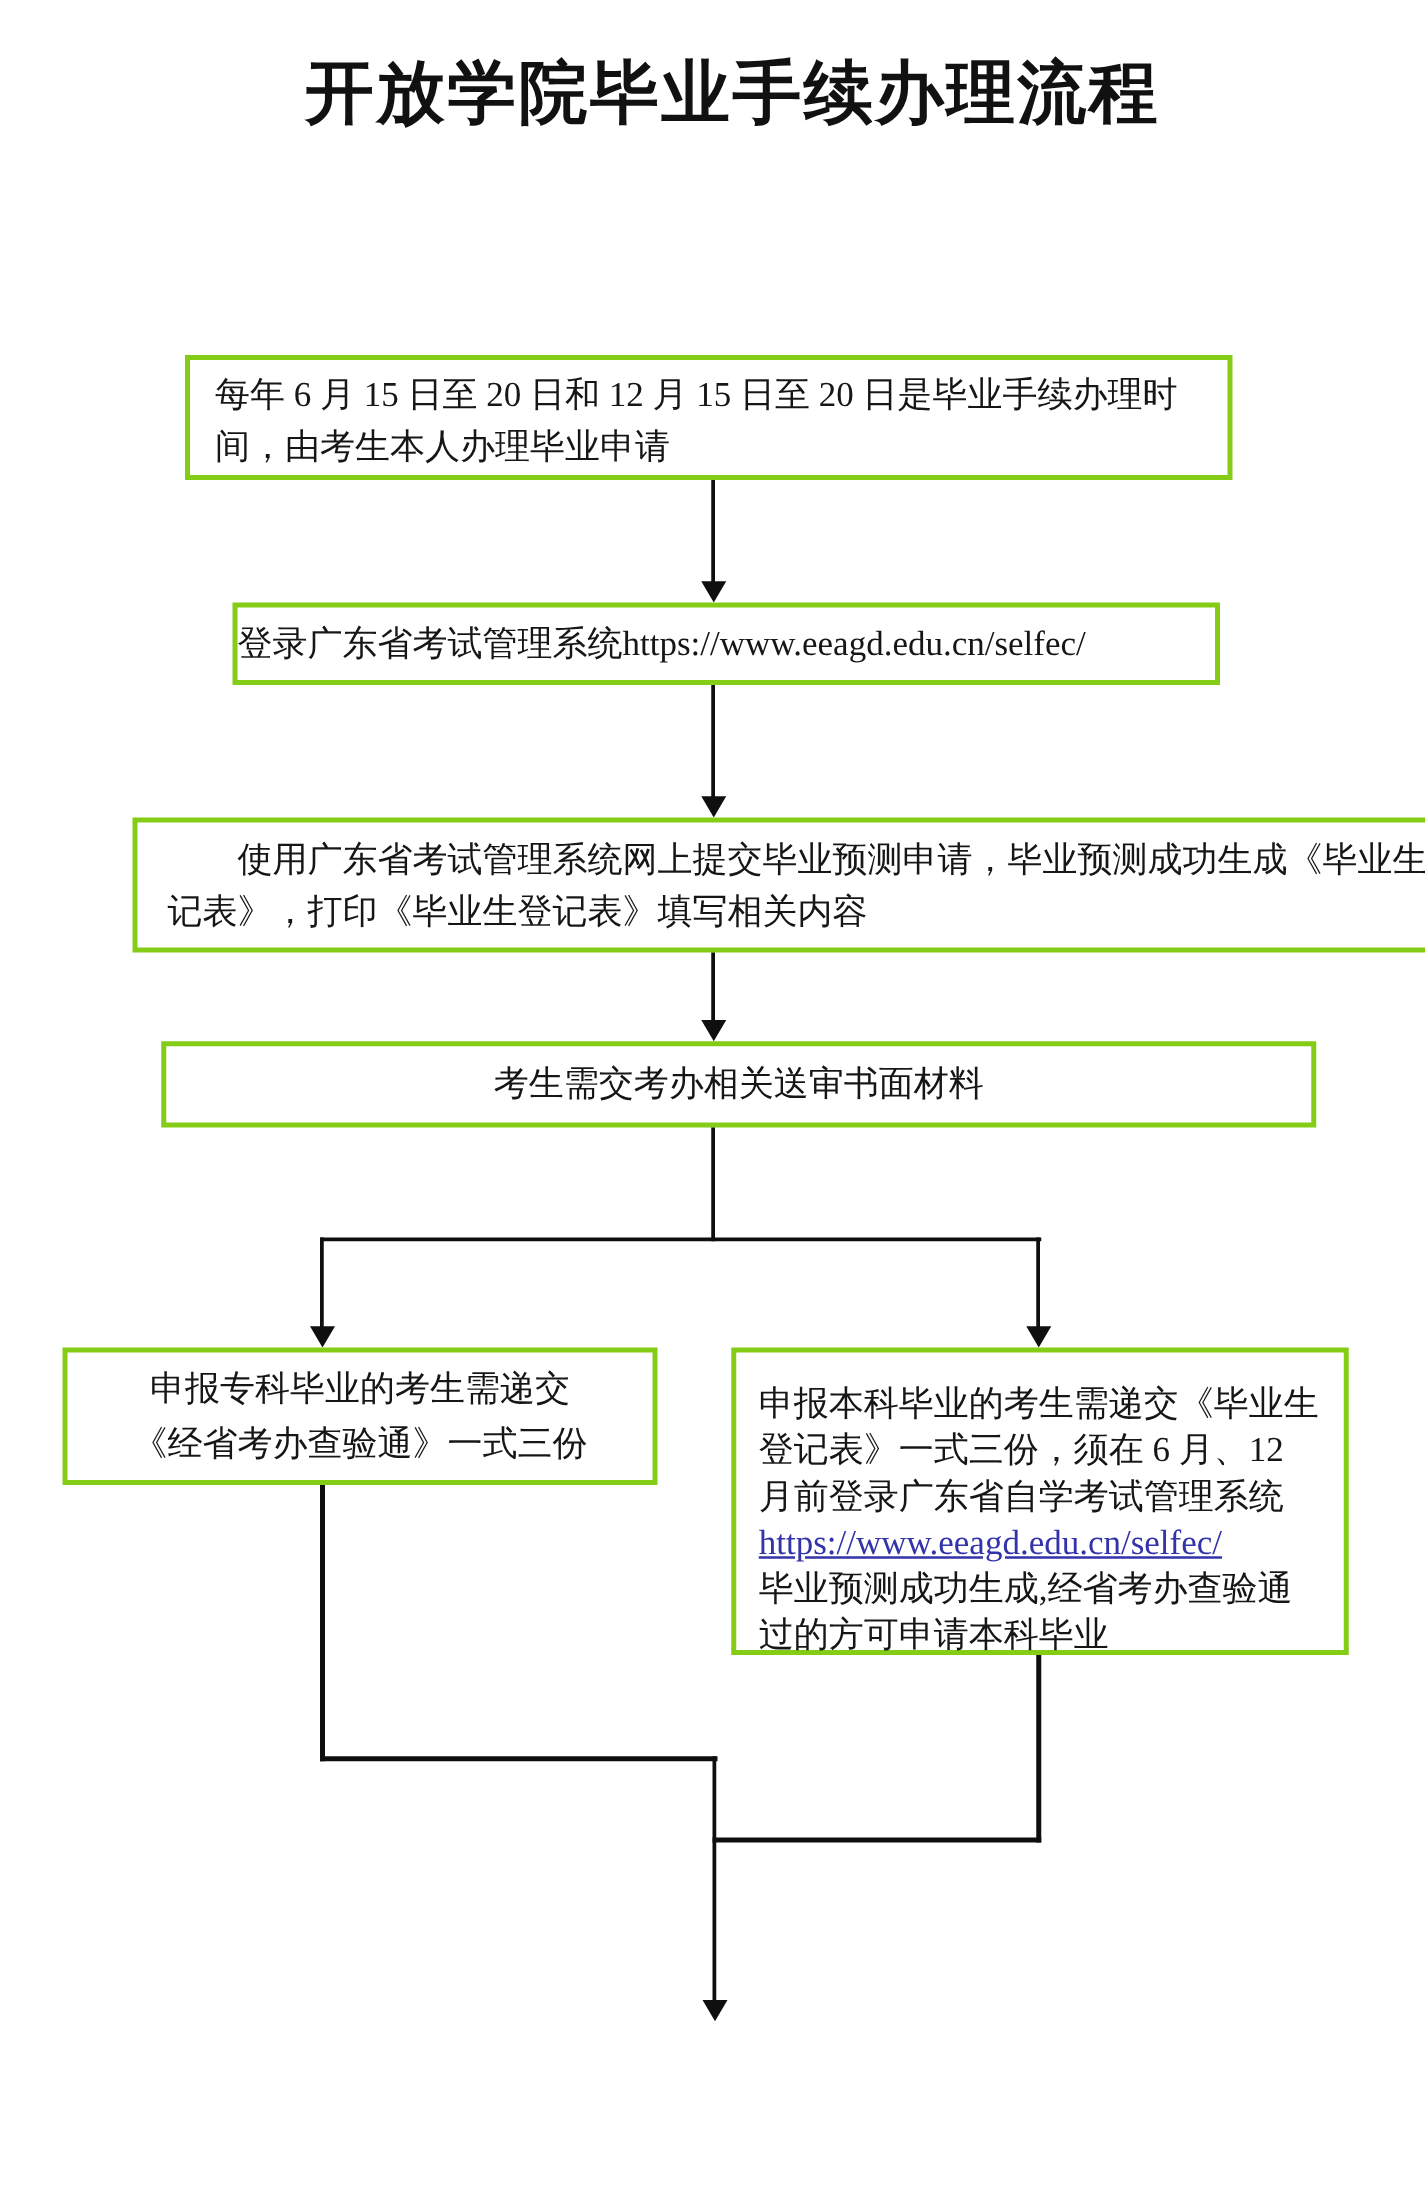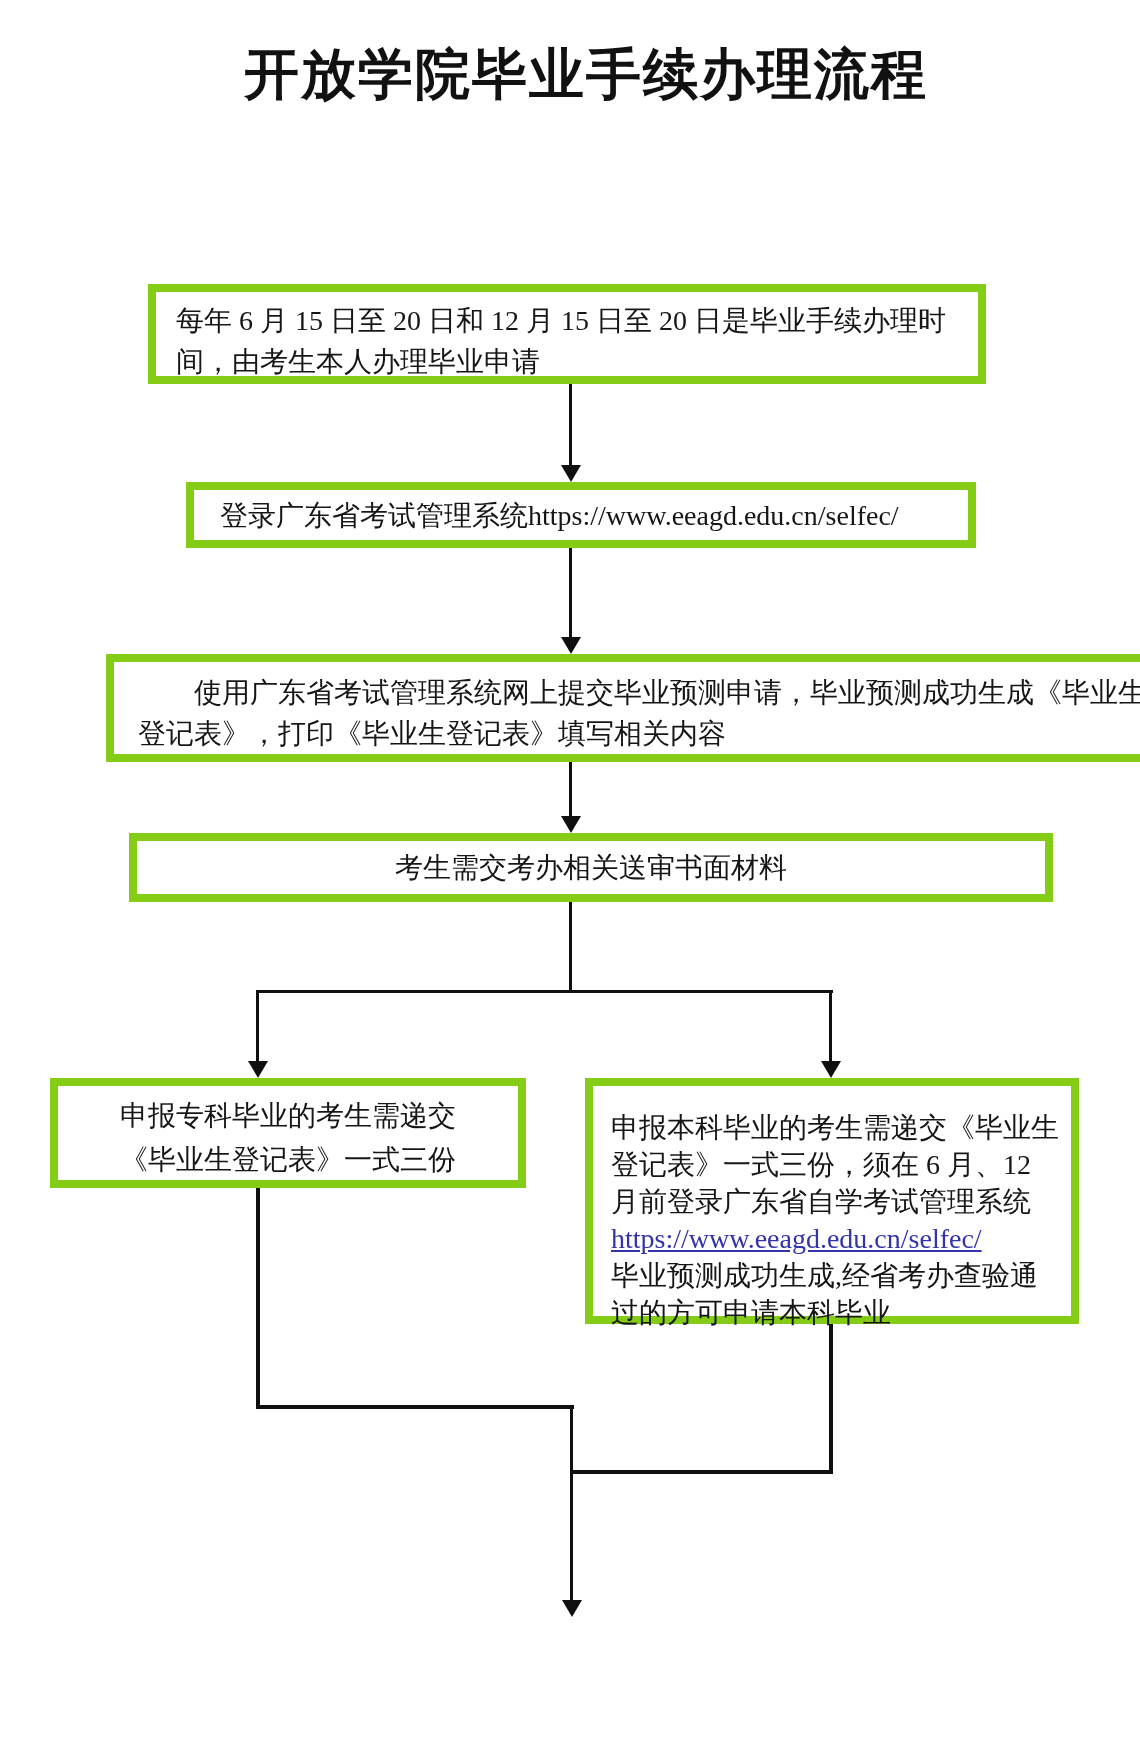--- a/index.html
+++ b/index.html
@@ -12,37 +12,37 @@
     overflow:hidden;
   }
   .title{
     position:absolute;left:16px;top:38px;width:1140px;
     text-align:center;
     font-size:55px;font-weight:900;letter-spacing:2px;
     color:#111;
   }
   .box{
     position:absolute;
-    border:8px solid #84cc16;
+    border:4px solid #84cc16;
     background:#ffffff;
     box-sizing:border-box;
     font-size:28px;
     line-height:41px;
     color:#161616;
   }
   .vline,.hline{position:absolute;background:#0f0f0f;}
   .ahead{
     position:absolute;width:0;height:0;
     border-left:10px solid transparent;
     border-right:10px solid transparent;
     border-top:17px solid #0f0f0f;
   }
   .centered{display:flex;align-items:center;justify-content:center;text-align:center;margin-left:23px;}
   #box-schedule{left:148px;top:284px;width:838px;height:100px;padding:8px 20px;}
-  #box-login{left:186px;top:482px;width:790px;height:66px;display:flex;align-items:center;padding-left:26px;}
+  #box-login{left:186px;top:482px;width:790px;height:66px;display:flex;align-items:center;}
   #box-predict{left:106px;top:654px;width:1092px;height:108px;padding:10px 24px;}
   #box-predict .para{text-indent:56px;}
   #box-materials{left:106px;top:833px;width:924px;height:69px;}
   #box-zhuanke{left:50px;top:1078px;width:476px;height:110px;padding-top:8px;text-align:center;line-height:44px;}
   #box-benke{left:585px;top:1078px;width:494px;height:246px;padding:23px 18px;line-height:37px;white-space:nowrap;}
   #box-issue{left:106px;top:1617px;width:924px;height:72px;}
   .link{color:#3333aa;text-decoration:underline;cursor:pointer;}
 </style>
 </head>
 <body>
@@ -79,21 +79,21 @@
 
   <div class="vline" style="left:569px;top:902px;width:3px;height:91px;"></div>
   <div class="hline" style="left:256px;top:990px;width:577px;height:3px;"></div>
   <div class="vline" style="left:256px;top:990px;width:3px;height:72px;"></div>
   <div class="ahead" style="left:248px;top:1061px;"></div>
   <div class="vline" style="left:829px;top:990px;width:3px;height:72px;"></div>
   <div class="ahead" style="left:821px;top:1061px;"></div>
 
   <div class="box" id="box-zhuanke">
     <div>申报专科毕业的考生需递交</div>
-    <div>《毕业生登记表》一式三份</div>
+    <div>《经省考办查验通》一式三份</div>
   </div>
 
   <div class="box" id="box-benke">
     <div>申报本科毕业的考生需递交《毕业生</div>
     <div>登记表》一式三份，须在 6 月、12</div>
     <div>月前登录广东省自学考试管理系统</div>
     <div class="link">https://www.eeagd.edu.cn/selfec/</div>
     <div>毕业预测成功生成,经省考办查验通</div>
     <div>过的方可申请本科毕业</div>
   </div>

